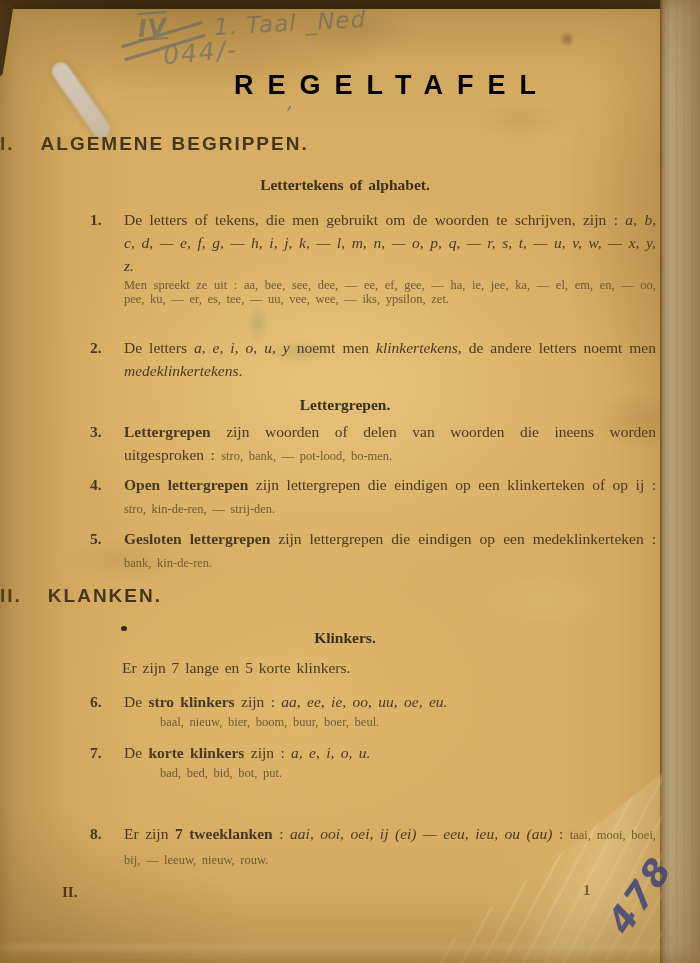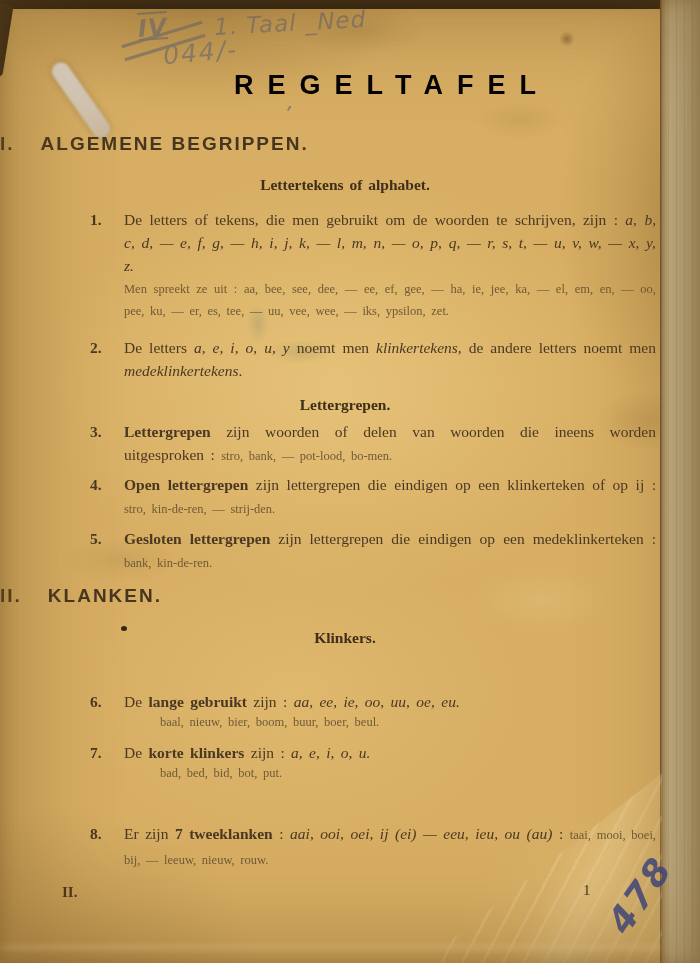--- a/index.html
+++ b/index.html
@@ -69,21 +69,21 @@
   .sec-num{margin-right:26px;}
   .sub-h{position:absolute;left:0;width:690px;text-align:center;
     font-size:15.5px;font-weight:bold;color:#3e2e1a;word-spacing:2px;}
   .intro{position:absolute;left:122px;font-size:15.5px;color:#4a3823;word-spacing:2px;}
   .item{position:absolute;left:90px;width:566px;display:flex;
     font-size:15.5px;line-height:23px;color:#4a3823;}
   .inum{width:34px;flex:none;font-weight:bold;}
   .ibody{width:532px;text-align:justify;word-spacing:2.5px;}
   .it{font-style:italic;}
   .b{font-weight:bold;margin-top:48px;}
-  .small{font-size:12.5px;line-height:22px;color:#6f5a36;text-align:justify;margin-top:1px;}
+  .small{font-size:12.5px;line-height:14px;color:#6f5a36;text-align:justify;margin-top:1px;}
   .small-inline{font-size:12.5px;color:#6f5a36;}
   .ex-indent{font-size:12.5px;line-height:18px;color:#6f5a36;margin-left:36px;text-align:left;}
   .foot{position:absolute;font-size:15px;color:#46351f;}
 </style>
 </head>
 <body>
 
 <div id="stage">
   <div id="paper"></div>
   <div id="stains"></div>
@@ -137,24 +137,25 @@
   <div class="item" style="top:527px">
     <div class="inum">5.</div>
     <div class="ibody"><span class="b">Gesloten lettergrepen</span><span> zijn lettergrepen die eindigen op een medeklinkerteken : </span><span class="small-inline">bank, kin-de-ren.</span></div>
   </div>
 
   <div class="sec-h" style="top:585px">
     <span class="sec-num">II.</span><span>KLANKEN.</span>
   </div>
 
   <div class="sub-h" style="top:629px">Klinkers.</div>
+  <div class="intro" style="top:659px">Er zijn 7 lange en 5 korte klinkers.</div>
 
   <div class="item" style="top:690px">
     <div class="inum">6.</div>
-    <div class="ibody"><span>De </span><span class="b">lange gebruikt</span><span> zijn : </span><span class="it">aa, ee, ie, oo, uu, oe, eu.</span>
+    <div class="ibody"><span>De </span><span class="b">stro klinkers</span><span> zijn : </span><span class="it">aa, ee, ie, oo, uu, oe, eu.</span>
       <div class="ex-indent">baal, nieuw, bier, boom, buur, boer, beul.</div>
     </div>
   </div>
 
   <div class="item" style="top:741px">
     <div class="inum">7.</div>
     <div class="ibody"><span>De </span><span class="b">korte klinkers</span><span> zijn : </span><span class="it">a, e, i, o, u.</span>
       <div class="ex-indent">bad, bed, bid, bot, put.</div>
     </div>
   </div>

